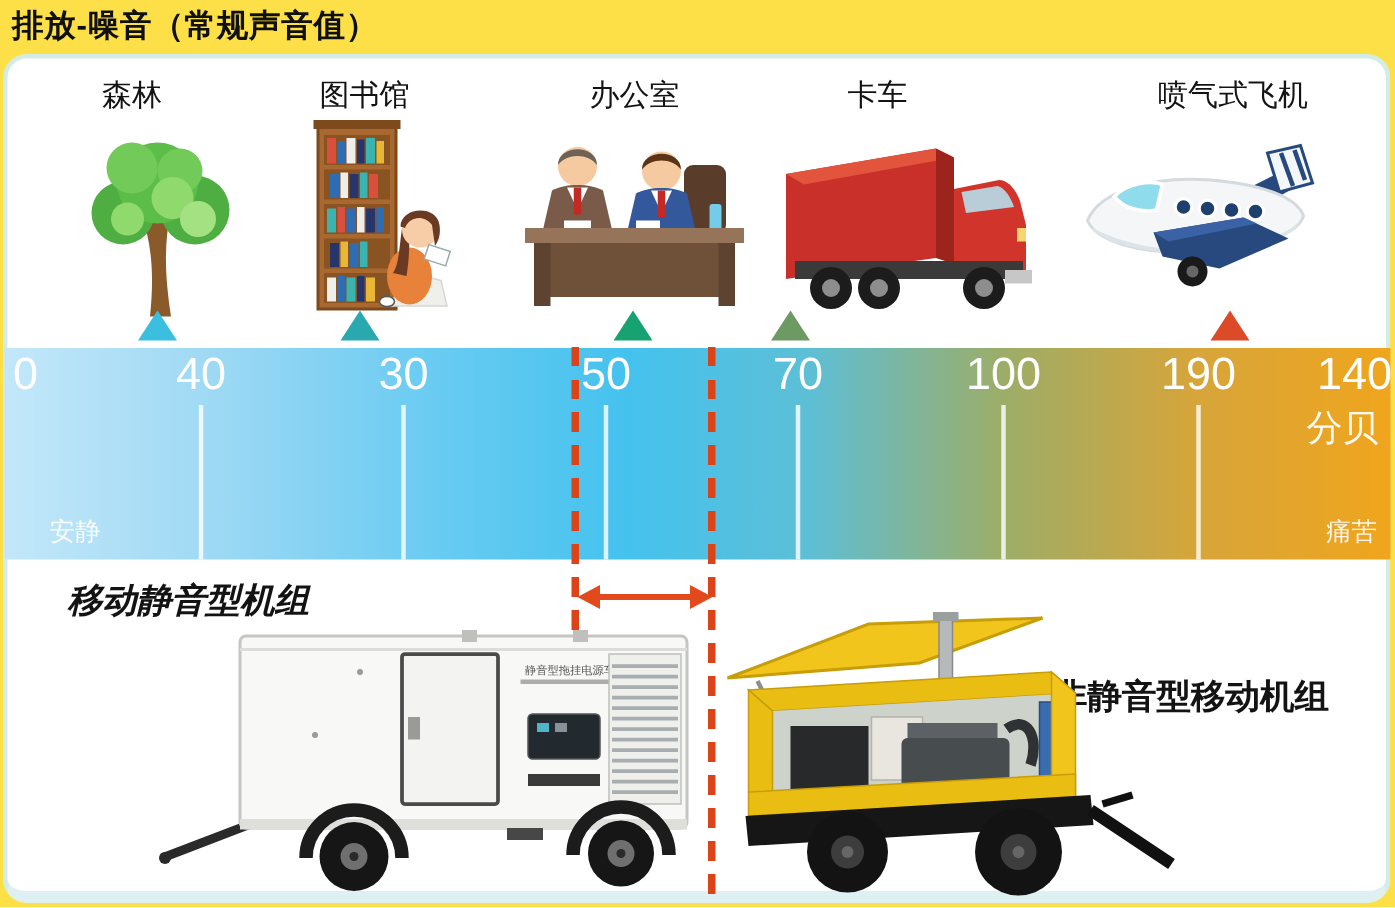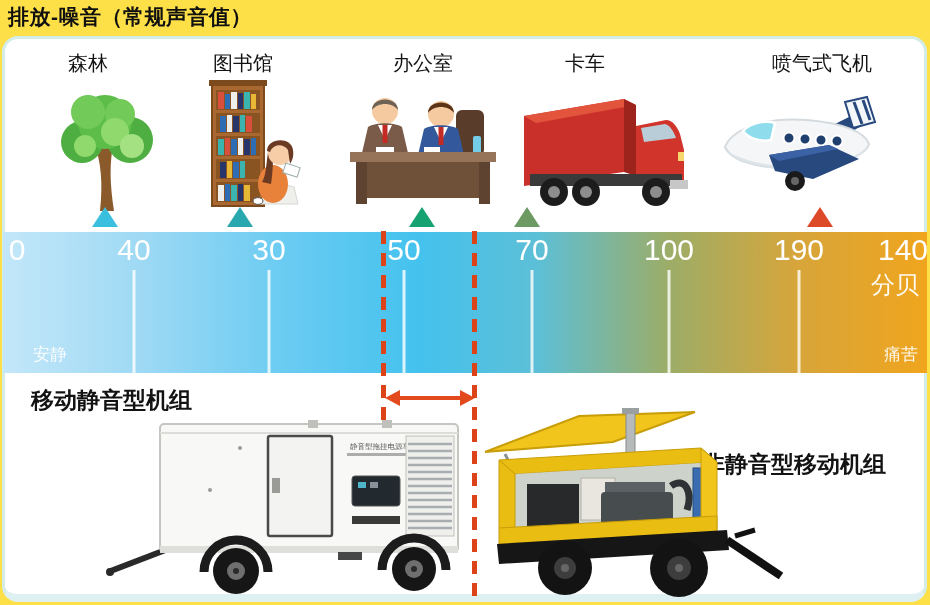--- a/index.html
+++ b/index.html
@@ -38,21 +38,21 @@
   .quiet-label{position:absolute;bottom:7px;left:2px;font-size:17px;color:rgba(255,255,255,.9);margin-left:28px;}
   .pain-label{position:absolute;bottom:7px;right:9px;font-size:17px;color:rgba(255,255,255,.9);margin-left:32px;}
   .dash-line{
     position:absolute;width:5px;
     background:repeating-linear-gradient(to bottom,#dc4318 0 13px,transparent 13px 22px);
   }
   .dash-line.one{left:381px;top:231px;height:190px;}
   .dash-line.two{left:472px;top:231px;height:366px;}
   .range-arrow{position:absolute;left:383px;top:387px;}
   .machine-label{position:absolute;font-size:23px;font-weight:700;color:#131313;white-space:nowrap;}
-  .machine-label.silent{left:31px;top:385px;}
+  .machine-label.silent{left:45px;top:385px;font-style:italic;}
   .machine-label.nonsilent{left:702px;top:449px;}
 </style>
 </head>
 <body>
 
 <div class="stage">
 
   <div class="page-title">排放-噪音（常规声音值）</div>
 
   <div class="panel"></div>

